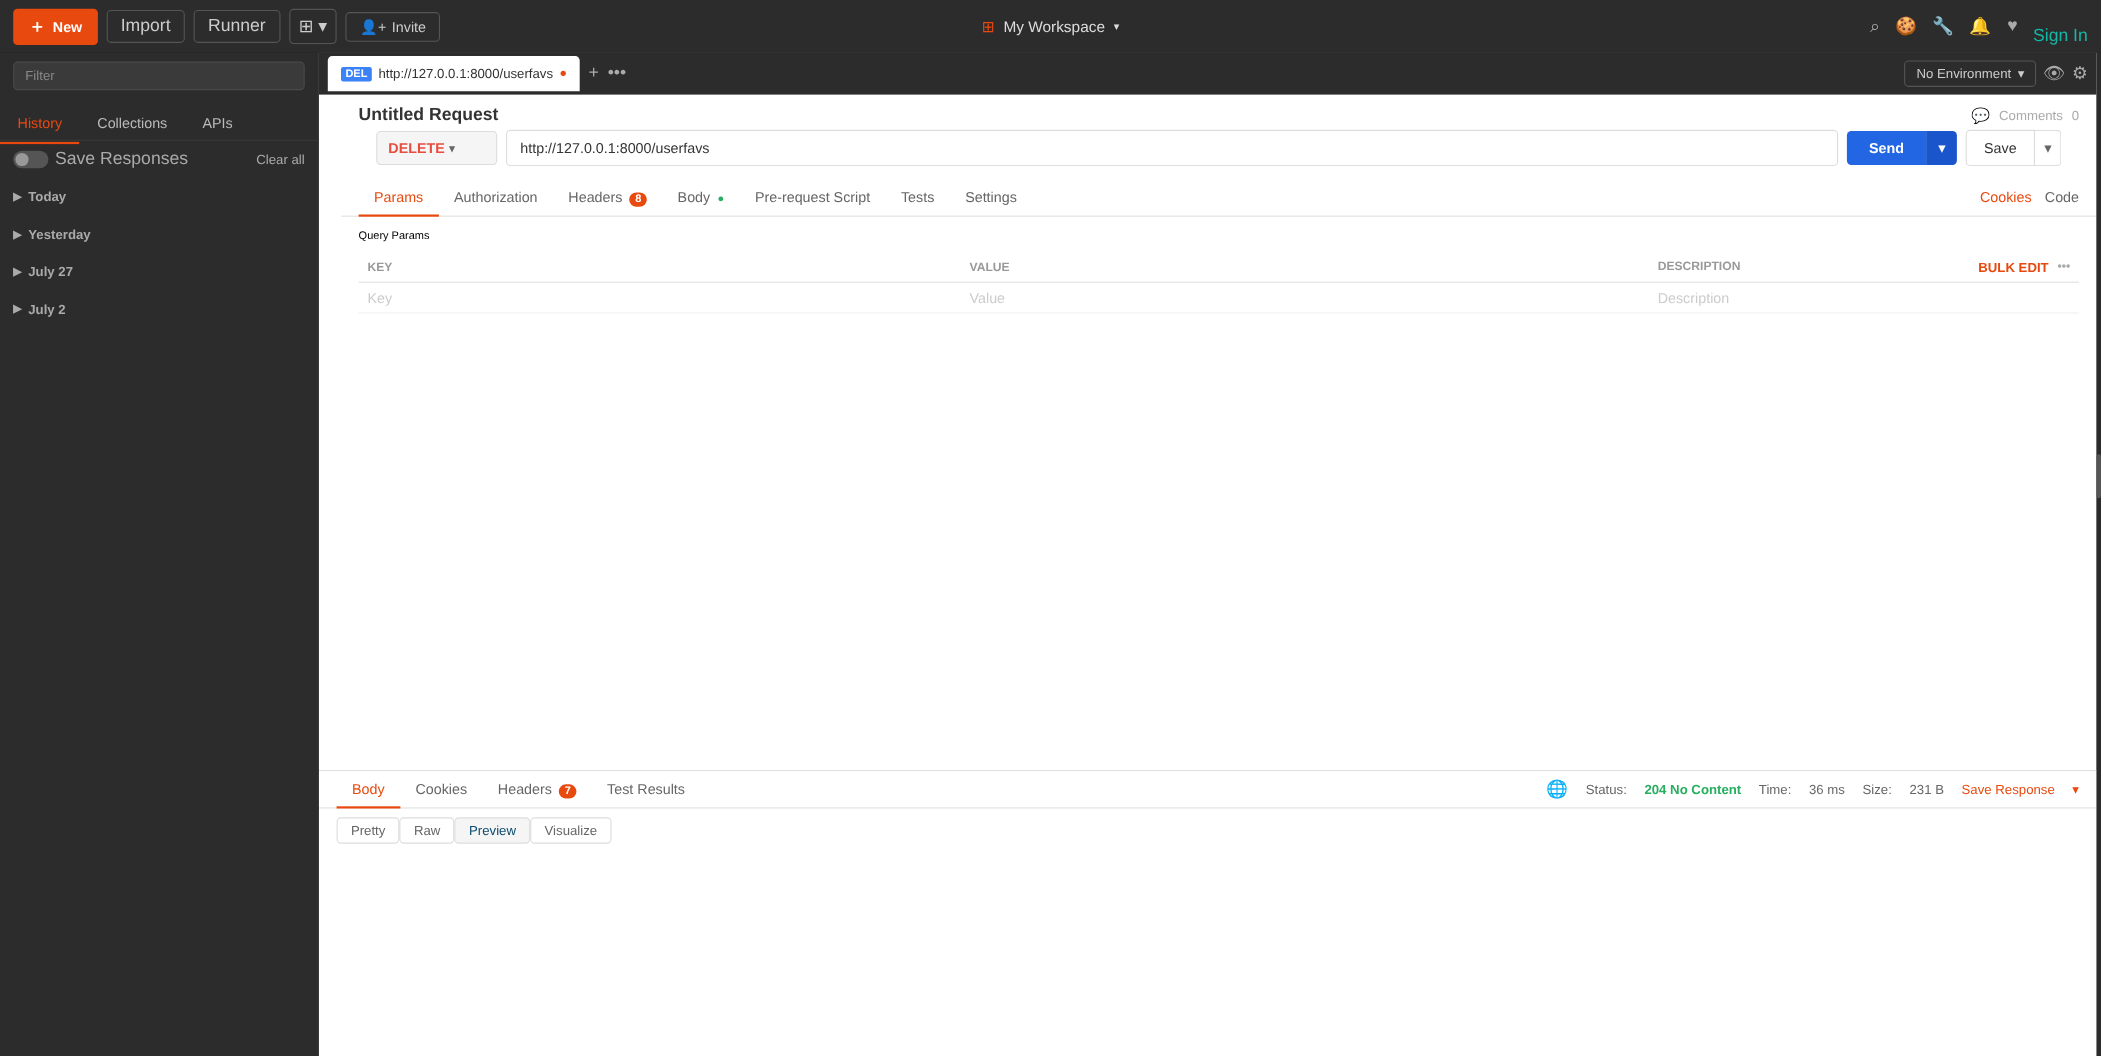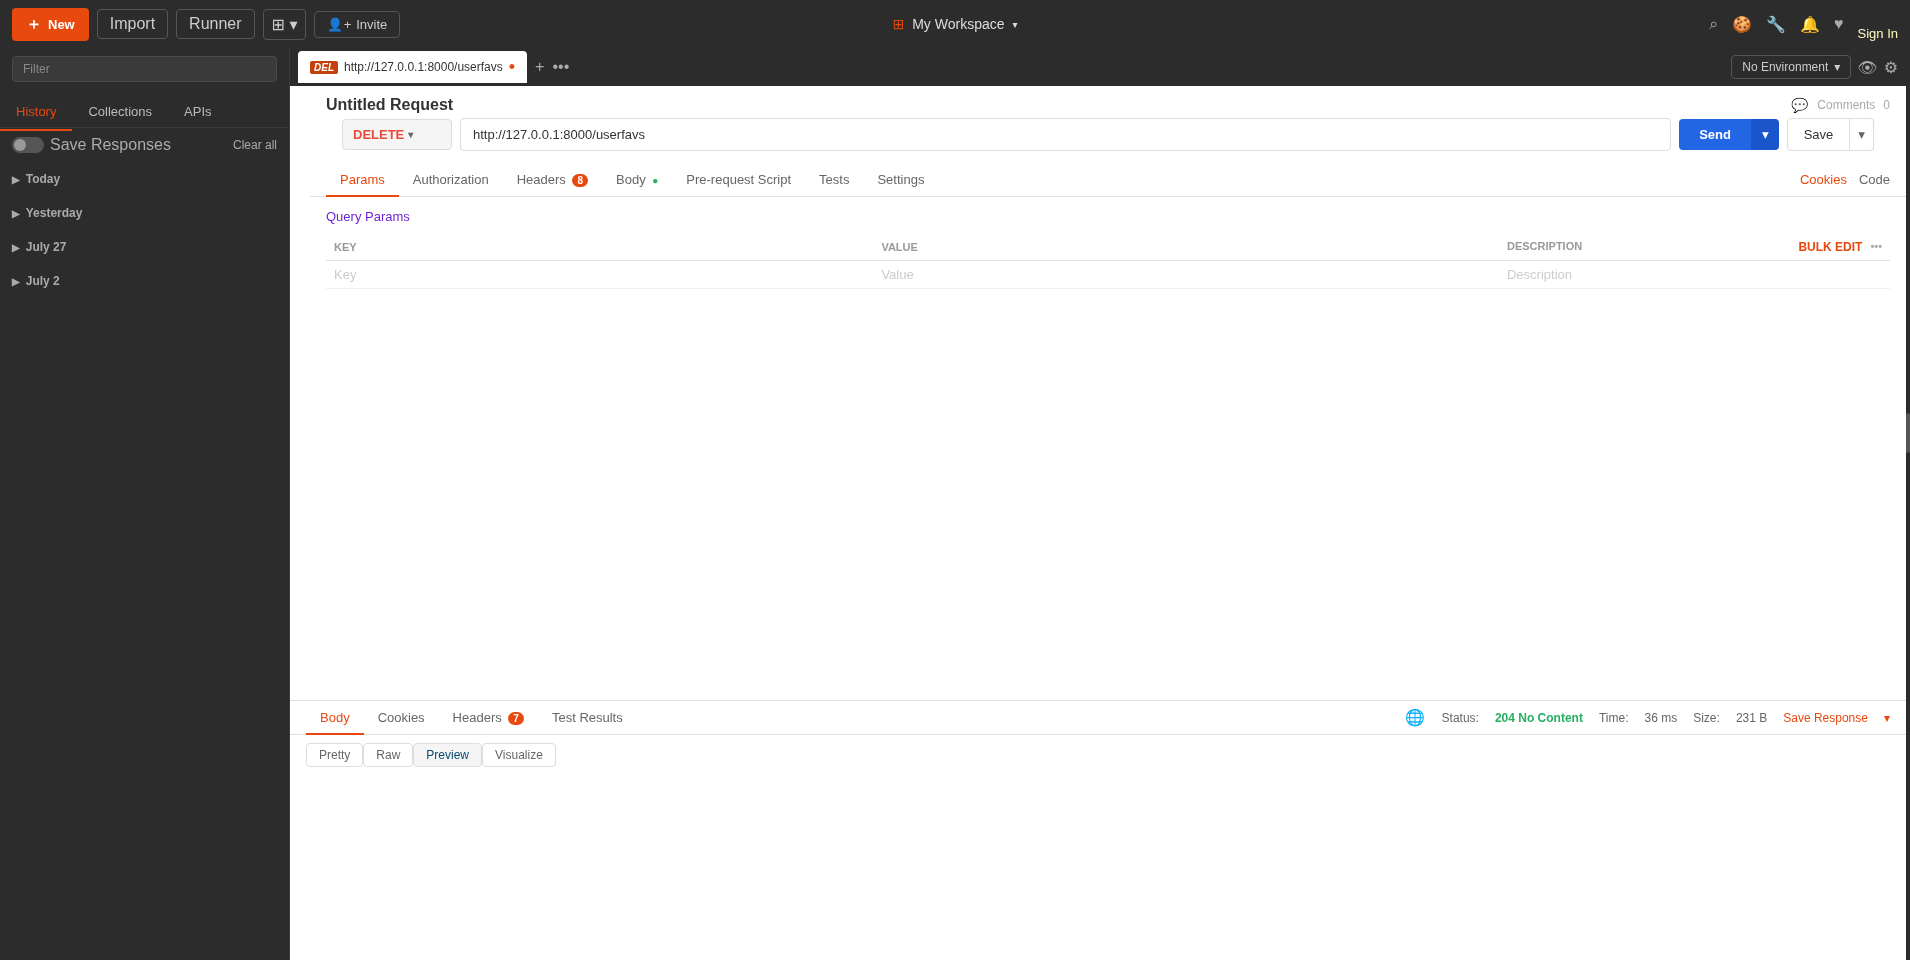--- a/index.html
+++ b/index.html
@@ -29,22 +29,22 @@
     .invite-btn {
       background: transparent; color: #ccc; border: 1px solid #555;
       border-radius: 4px; padding: 5px 12px; font-size: 13px; cursor: pointer;
       display: flex; align-items: center; gap: 5px;
     }
     .top-right {
       margin-left: auto; display: flex; align-items: center; gap: 14px; color: #aaa;
     }
     .top-right span { cursor: pointer; font-size: 16px; }
     .sign-in-btn {
-      background: transparent; color: #fef9c3; border: none;
-      font-size: 13px; cursor: pointer; margin-top: 18px;
+      background: transparent; color: #14b8a6; border: none;
+      font-size: 16px; cursor: pointer; margin-top: 18px;
     }
 
     
     .main-layout { display: flex; height: calc(100vh - 48px); }
 
     
     .sidebar { width: 290px; background: #2c2c2c; border-right: 1px solid #3a3a3a; display: flex; flex-direction: column; }
     .search-bar { padding: 8px 12px; }
     .search-bar input {
       width: 100%; background: #3a3a3a; border: 1px solid #4a4a4a;
@@ -81,22 +81,22 @@
     .tab-bar {
       display: flex; align-items: center; background: #2c2c2c;
       padding: 0 8px; height: 38px; gap: 4px;
     }
     .request-tab {
       display: flex; align-items: center; gap: 6px; background: #fff;
       border-radius: 4px 4px 0 0; padding: 6px 12px; font-size: 12px;
       cursor: pointer; color: #333; height: 32px;
     }
     .request-tab .method-badge {
-      background: #c2410c; color: #fff; font-size: 10px; font-weight: 700;
-      padding: 1px 4px; border-radius: 2px; font-style: italic;
+      background: #3b82f6; color: #fff; font-size: 10px; font-weight: 700;
+      padding: 1px 4px; border-radius: 2px;
     }
     .tab-dot { color: #e8490f; font-size: 18px; line-height: 1; }
     .tab-actions { display: flex; align-items: center; gap: 8px; margin-left: 4px; color: #aaa; }
     .tab-actions span { cursor: pointer; font-size: 16px; }
     .env-selector { margin-left: auto; display: flex; align-items: center; gap: 6px; }
     .env-dropdown {
       background: #2c2c2c; border: 1px solid #555; color: #ccc;
       border-radius: 4px; padding: 4px 10px; font-size: 12px; cursor: pointer;
       display: flex; align-items: center; gap: 6px;
     }
@@ -149,21 +149,21 @@
       background: #e8490f; color: #fff; font-size: 10px; font-weight: 700;
       padding: 1px 5px; border-radius: 8px; margin-left: 3px;
     }
     .req-tab .green-dot { color: #27ae60; margin-left: 3px; font-size: 10px; }
     .tab-right { margin-left: auto; display: flex; gap: 12px; }
     .cookies-link { color: #e8490f; font-size: 13px; cursor: pointer; }
     .code-link { color: #666; font-size: 13px; cursor: pointer; }
 
     
     .query-params { padding: 12px 16px; flex: 1; overflow-y: auto; }
-    .section-title { font-size: 13px; color: #6d28d9; font-weight: 500; margin-bottom: 10px; }
+    .section-title { font-size: 10px; color: #000000; font-weight: 500; margin-bottom: 10px; }
     .params-table { width: 100%; border-collapse: collapse; }
     .params-table th {
       text-align: left; font-size: 11px; font-weight: 600; color: #999;
       padding: 6px 8px; border-bottom: 1px solid #e0e0e0; text-transform: uppercase;
     }
     .params-table td { padding: 6px 8px; border-bottom: 1px solid #f0f0f0; }
     .params-table .key-col { width: 35%; }
     .params-table .val-col { width: 40%; }
     .params-table .desc-col { width: 25%; }
     .param-input {

